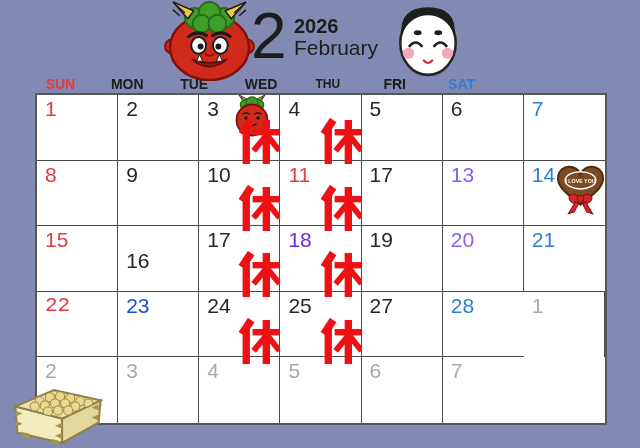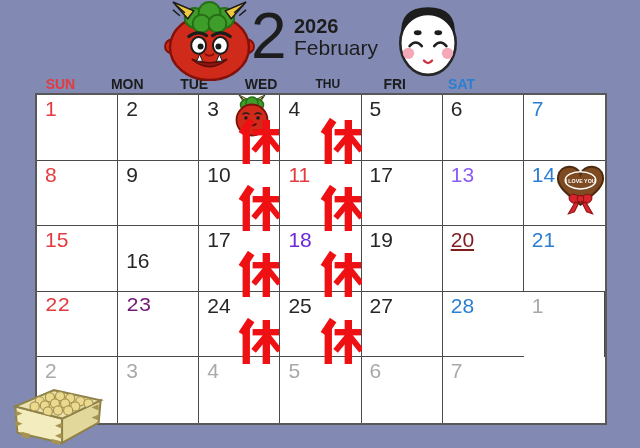--- a/index.html
+++ b/index.html
@@ -179,30 +179,30 @@
       <div class="cell">
         <span class="num" style="color: rgb(38, 38, 38);">17</span>
       </div>
       <div class="cell">
         <span class="num" style="color: #6d28d9;">18</span>
       </div>
       <div class="cell">
         <span class="num" style="color: rgb(38, 38, 38);">19</span>
       </div>
       <div class="cell">
-        <span class="num" style="color: #7f1d1d; text-decoration: underline;">20</span>
+        <span class="num" style="color: #8b5cf6;">20</span>
       </div>
       <div class="cell c7">
         <span class="num" style="color: rgb(43, 127, 208);">21</span>
       </div>
       <div class="cell">
         <span class="num" style="color: rgb(226, 59, 64); font-family: Liberation Mono, monospace;">22</span>
       </div>
       <div class="cell">
-        <span class="num" style="color: #701a75; font-family: Liberation Mono, monospace;">23</span>
+        <span class="num" style="color: #1d4ed8;">23</span>
       </div>
       <div class="cell">
         <span class="num" style="color: rgb(38, 38, 38);">24</span>
       </div>
       <div class="cell">
         <span class="num" style="color: rgb(38, 38, 38);">25</span>
       </div>
       <div class="cell">
         <span class="num" style="color: rgb(38, 38, 38);">27</span>
       </div>

